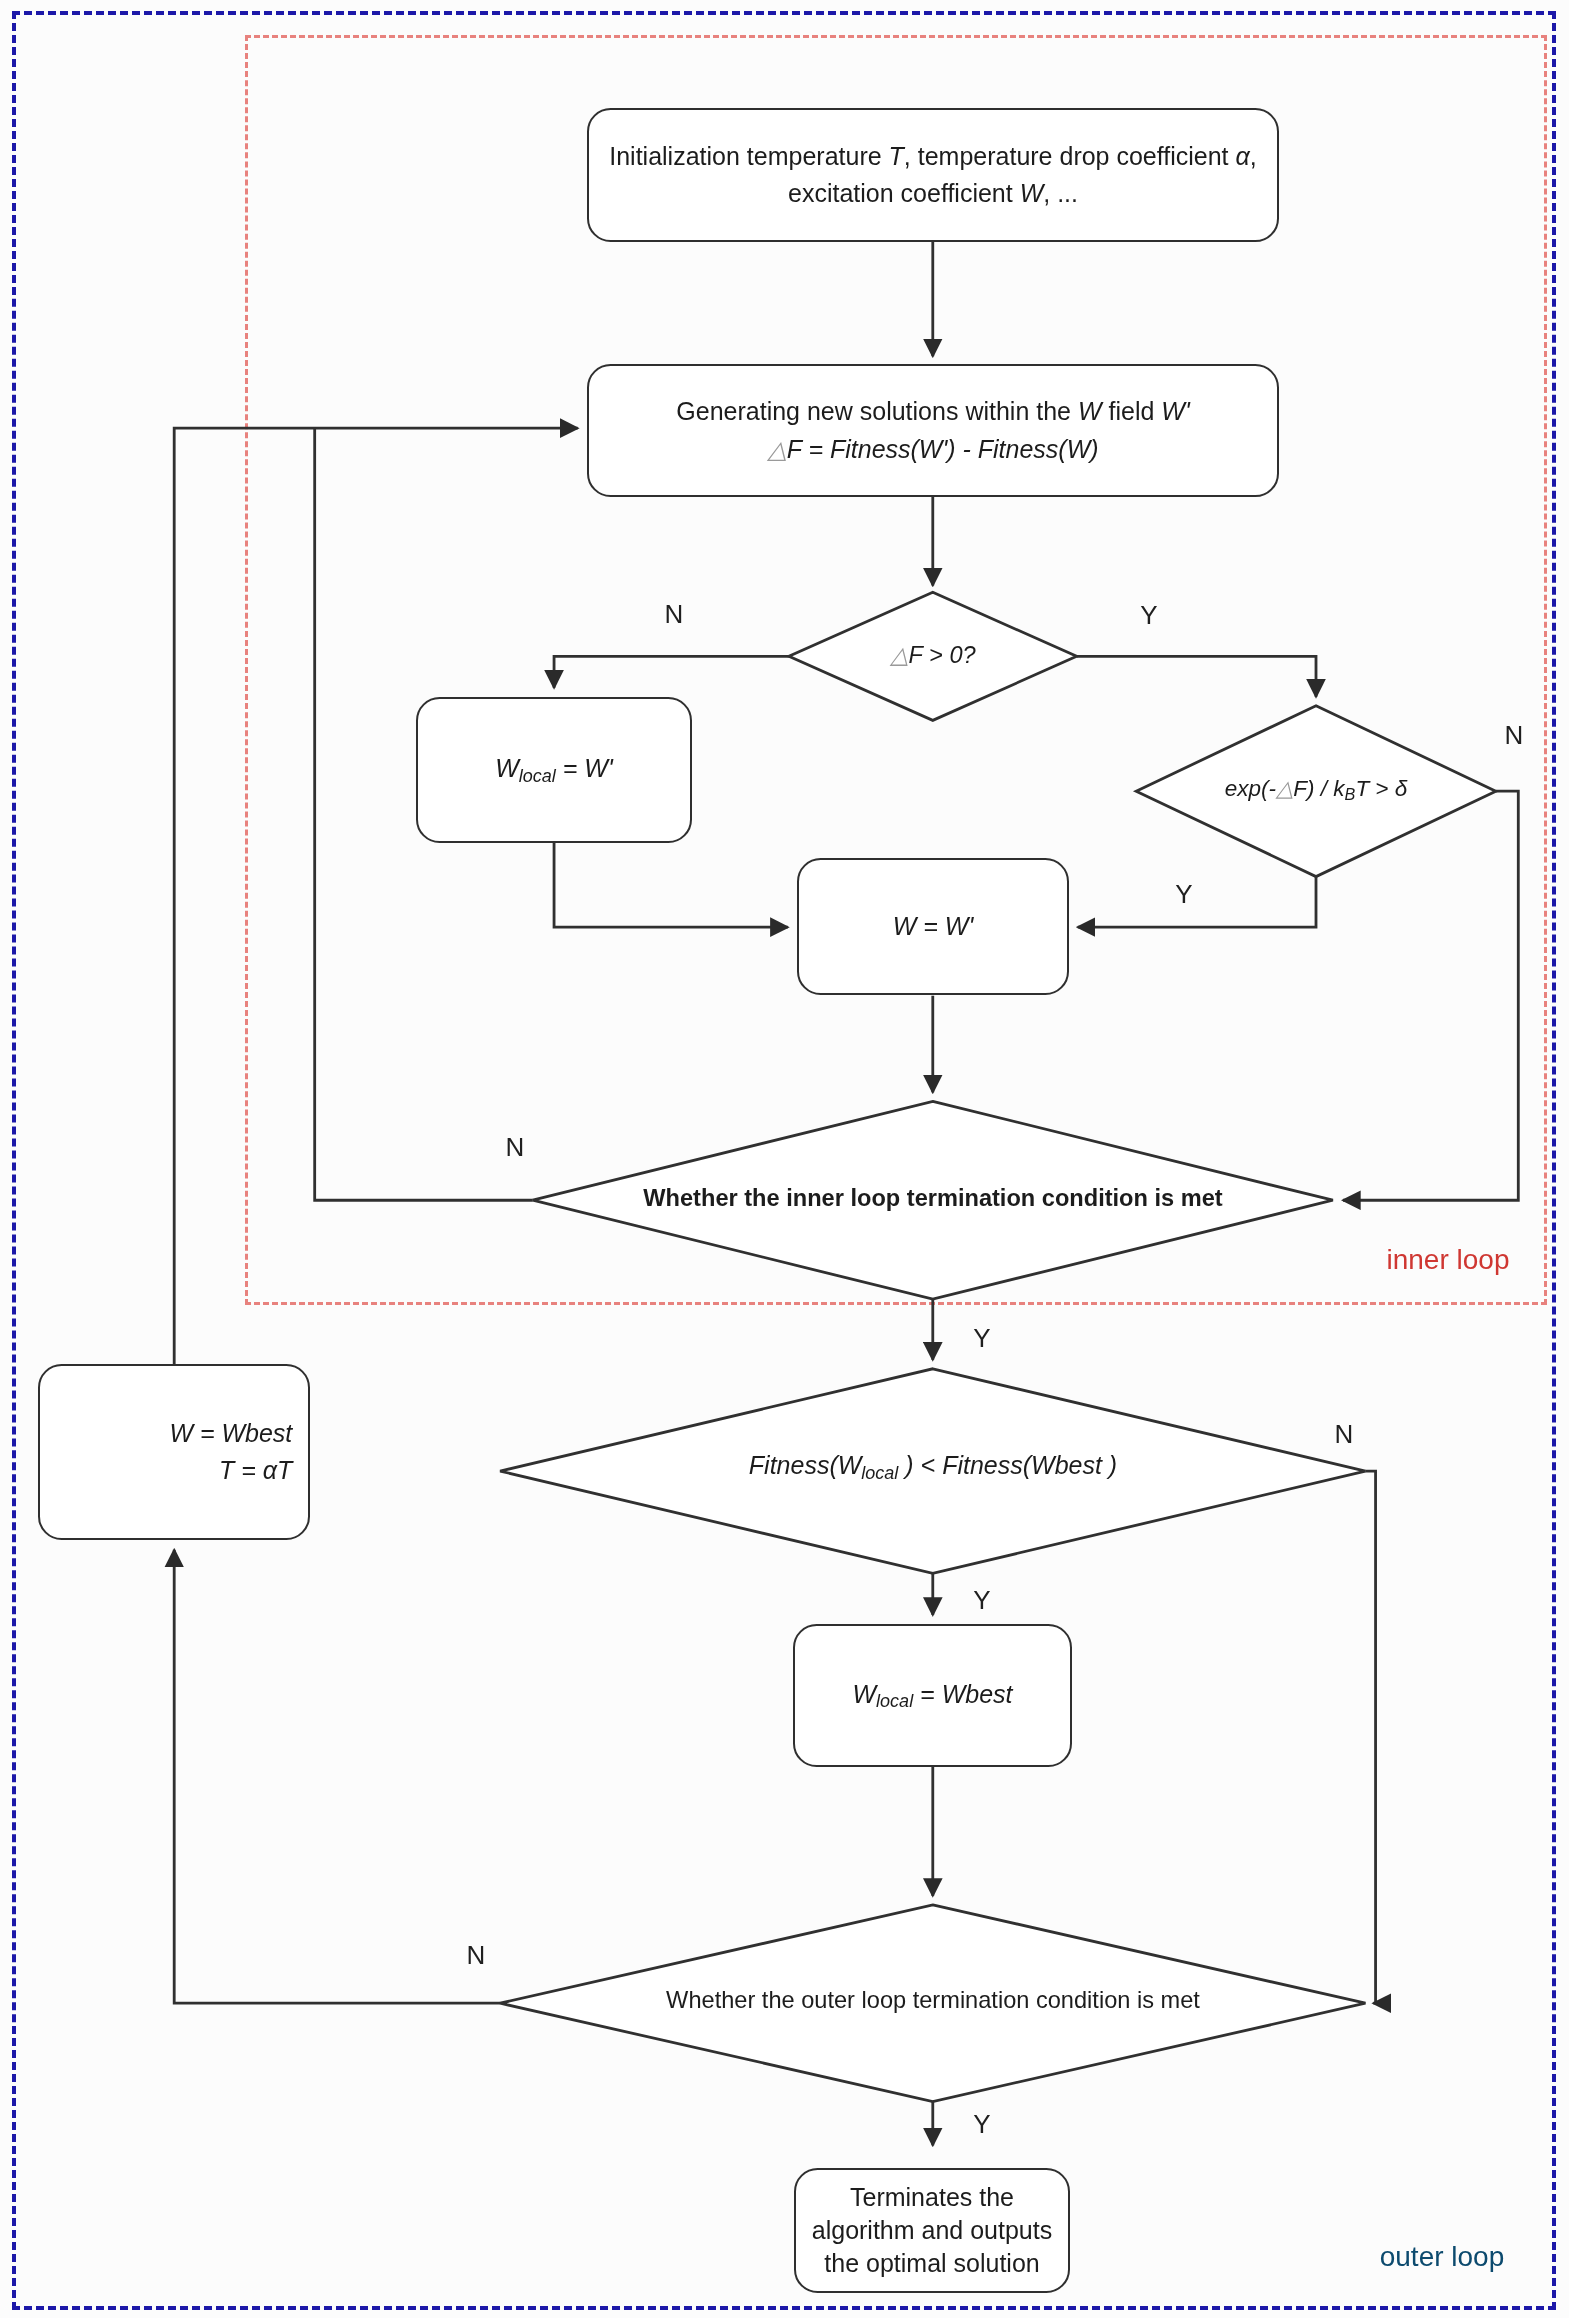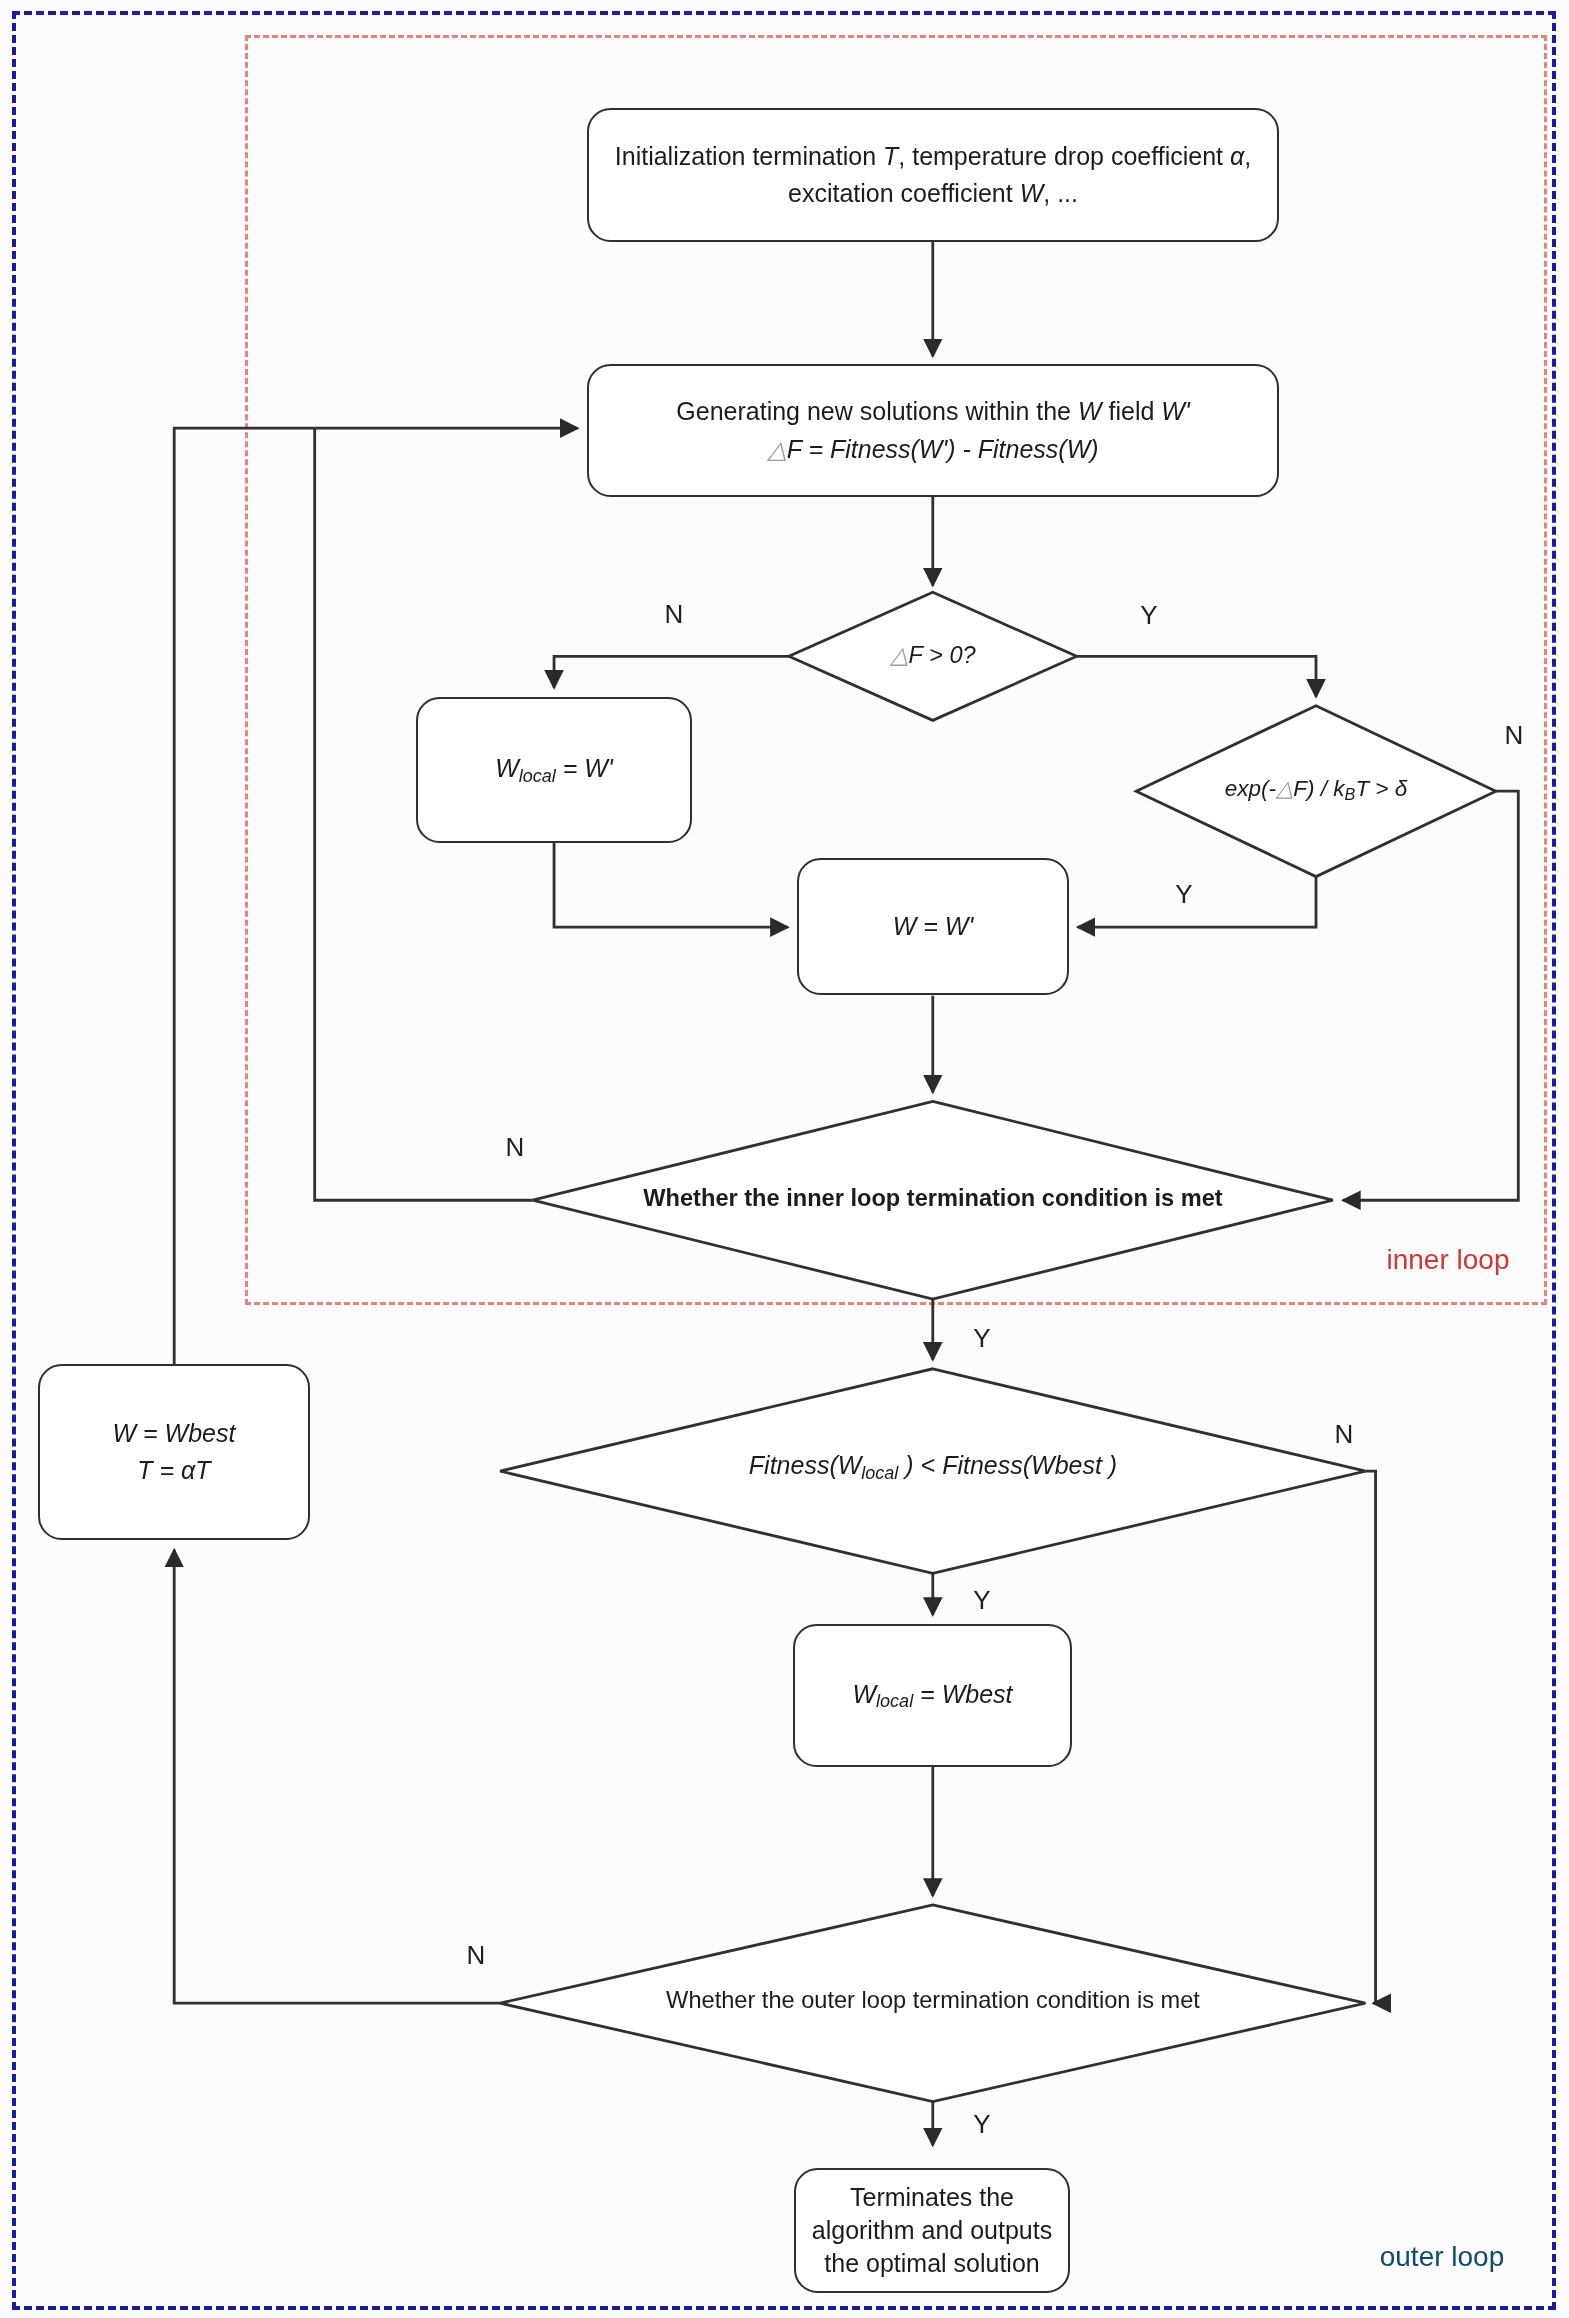--- a/index.html
+++ b/index.html
@@ -57,37 +57,37 @@
     <g fill="#ffffff" stroke="#303030" stroke-width="5">
       <polygon points="1660,1054 1916,1168 1660,1282 1404,1168"></polygon>
       <polygon points="2342,1256 2662,1408 2342,1560 2022,1408"></polygon>
       <polygon points="1660,1960 2372,2136 1660,2312 948,2136"></polygon>
       <polygon points="1660,2436 2430,2618 1660,2800 890,2618"></polygon>
       <polygon points="1660,3390 2430,3565 1660,3740 890,3565"></polygon>
     </g>
   </svg>
 
   <div class="box" style="left:587px;top:108px;width:692px;height:134px;">
-    <div><span>Initialization termination </span><span class="it">T</span><span>, temperature drop coefficient </span><span class="it">α</span><span>, excitation coefficient </span><span class="it">W</span><span>, ...</span></div>
+    <div><span>Initialization temperature </span><span class="it">T</span><span>, temperature drop coefficient </span><span class="it">α</span><span>, excitation coefficient </span><span class="it">W</span><span>, ...</span></div>
   </div>
 
   <div class="box" style="left:587px;top:364px;width:692px;height:133px;">
     <div><span>Generating new solutions within the </span><span class="it">W</span><span> field </span><span class="it">W'</span></div>
     <div><span class="it dim">△</span><span class="it">F = Fitness(W') - Fitness(W)</span></div>
   </div>
 
   <div class="box" style="left:416px;top:697px;width:276px;height:146px;">
     <div><span class="it">W</span><span class="it sub">local</span><span class="it"> = W'</span></div>
   </div>
 
   <div class="box" style="left:797px;top:858px;width:272px;height:137px;">
     <div><span class="it">W = W'</span></div>
   </div>
 
-  <div class="box" style="left:38px;top:1364px;width:272px;height:176px;">
+  <div class="box" style="left:38px;top:1364px;width:272px;height:176px;align-items:flex-end;">
     <div><span class="it">W = Wbest</span></div>
     <div><span class="it">T = αT</span></div>
   </div>
 
   <div class="box" style="left:793px;top:1624px;width:279px;height:143px;">
     <div><span class="it">W</span><span class="it sub">local</span><span class="it"> = Wbest</span></div>
   </div>
 
   <div class="box" style="left:794px;top:2152px;width:276px;height:125px;font-size:25px;line-height:1.32;margin-top:16px;">
     <div>Terminates the algorithm and outputs the optimal solution</div>

